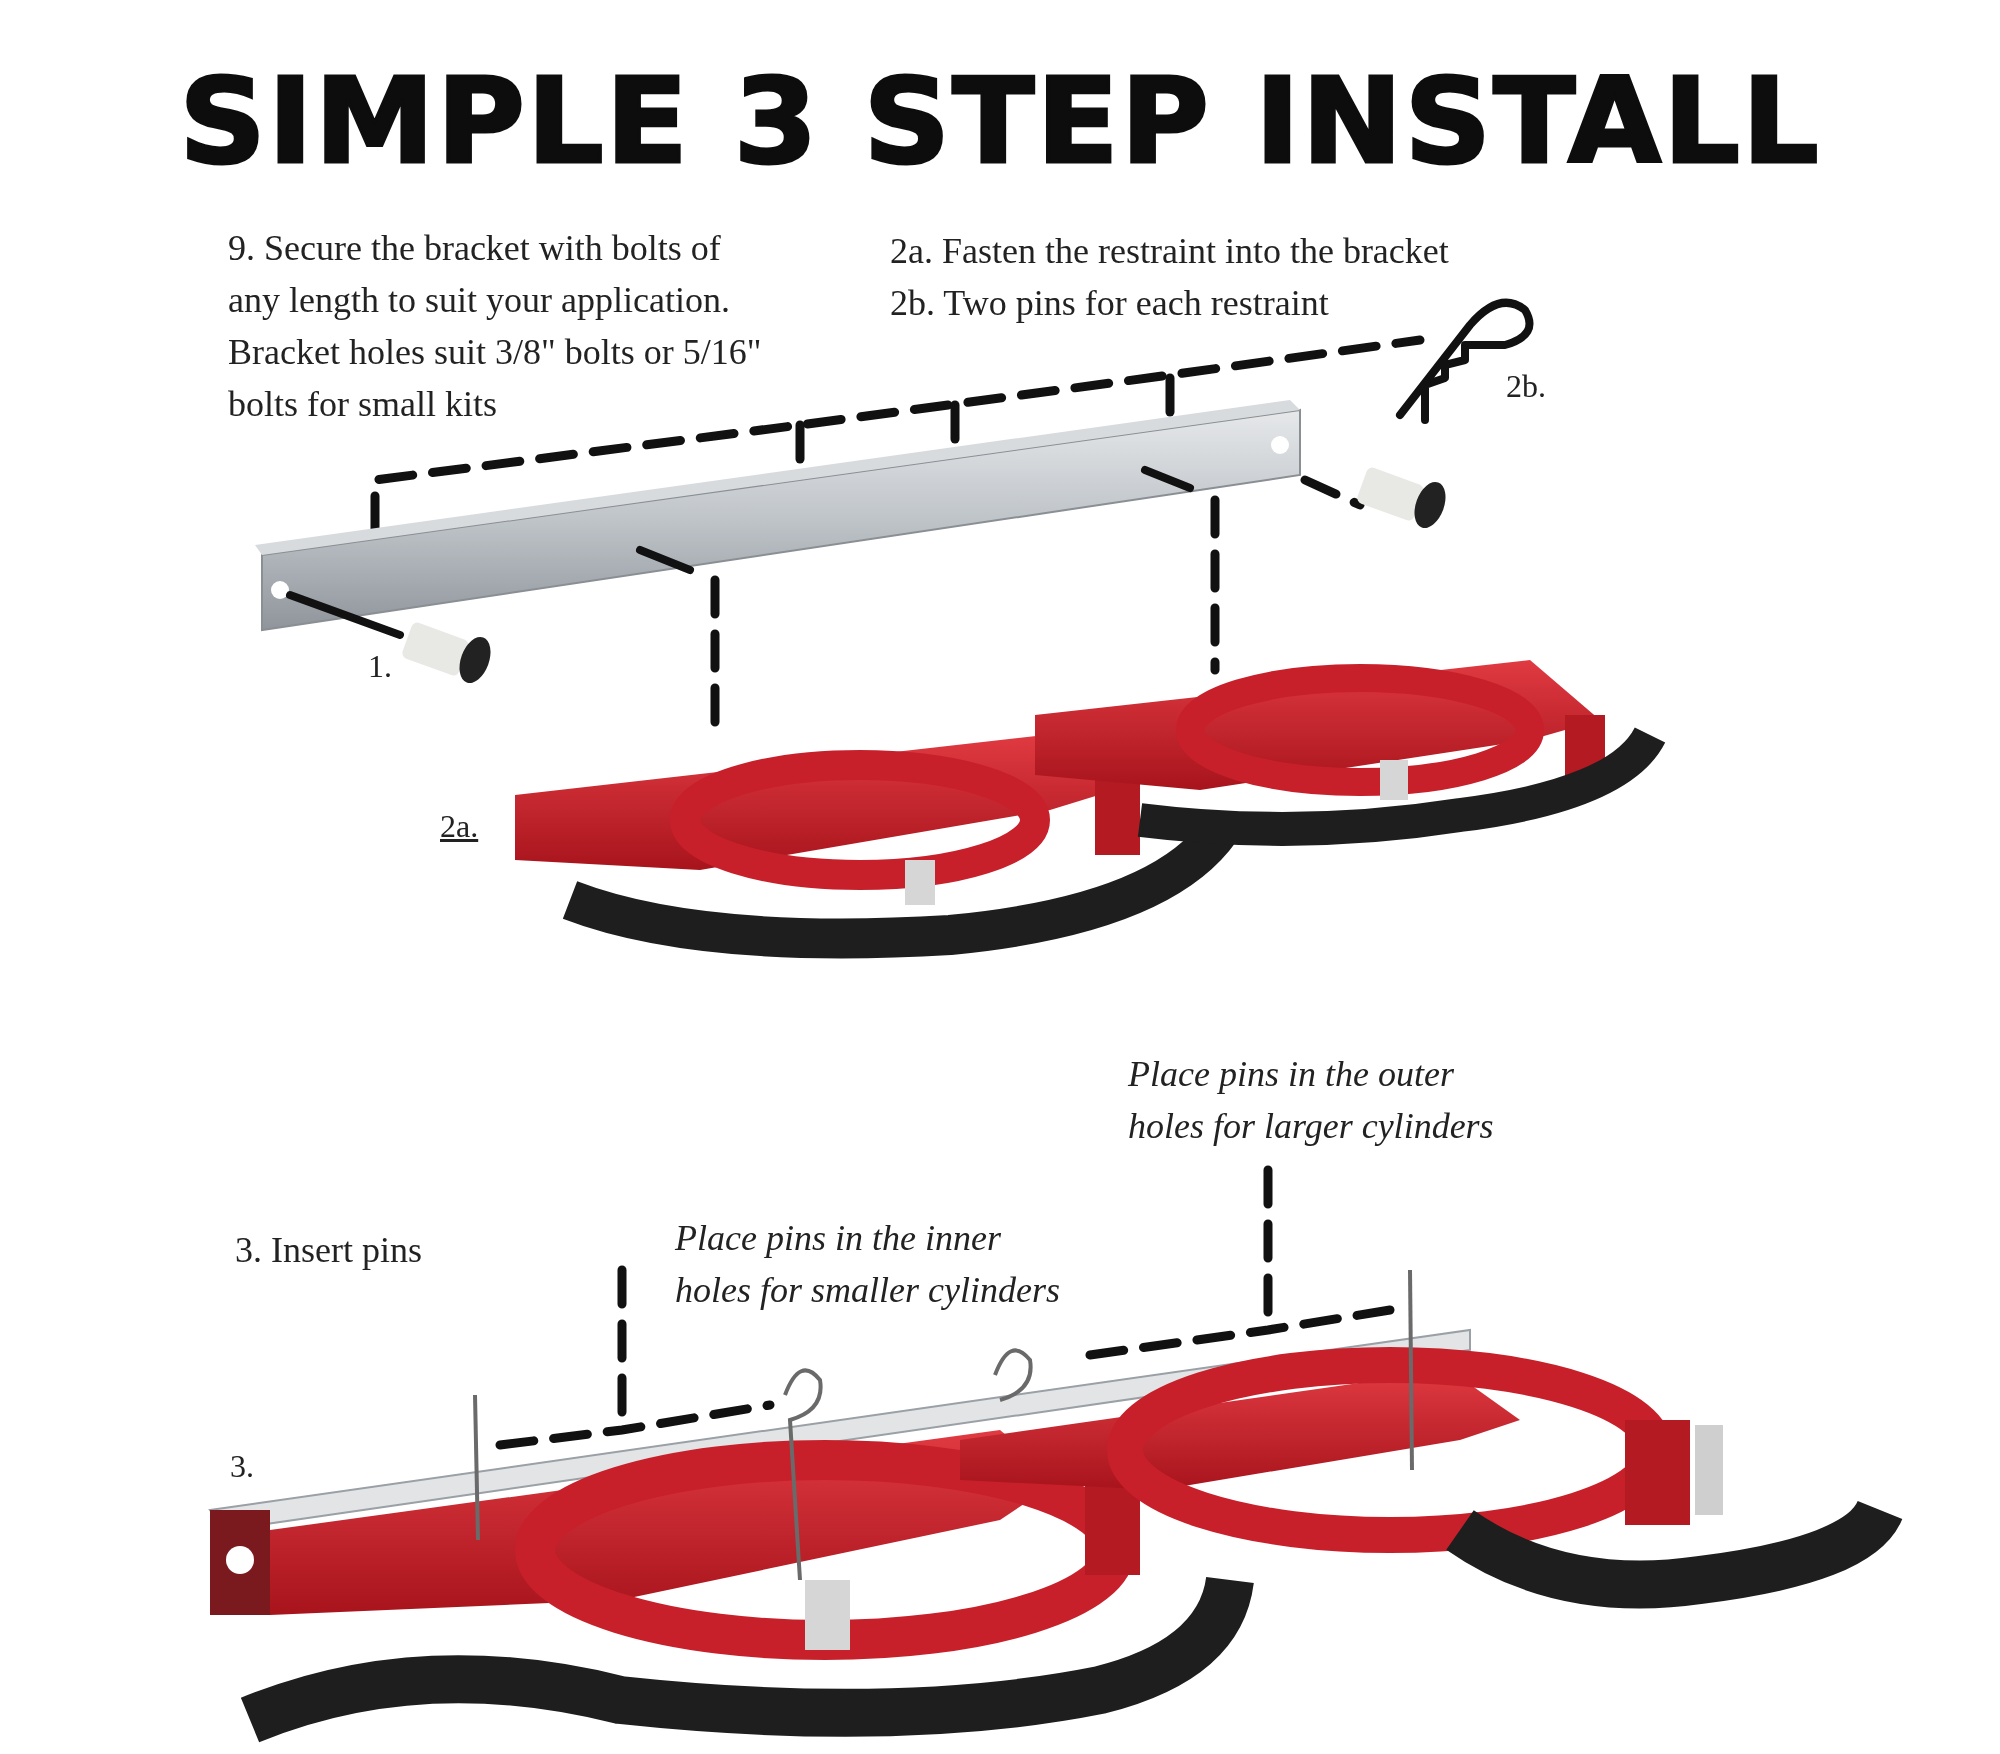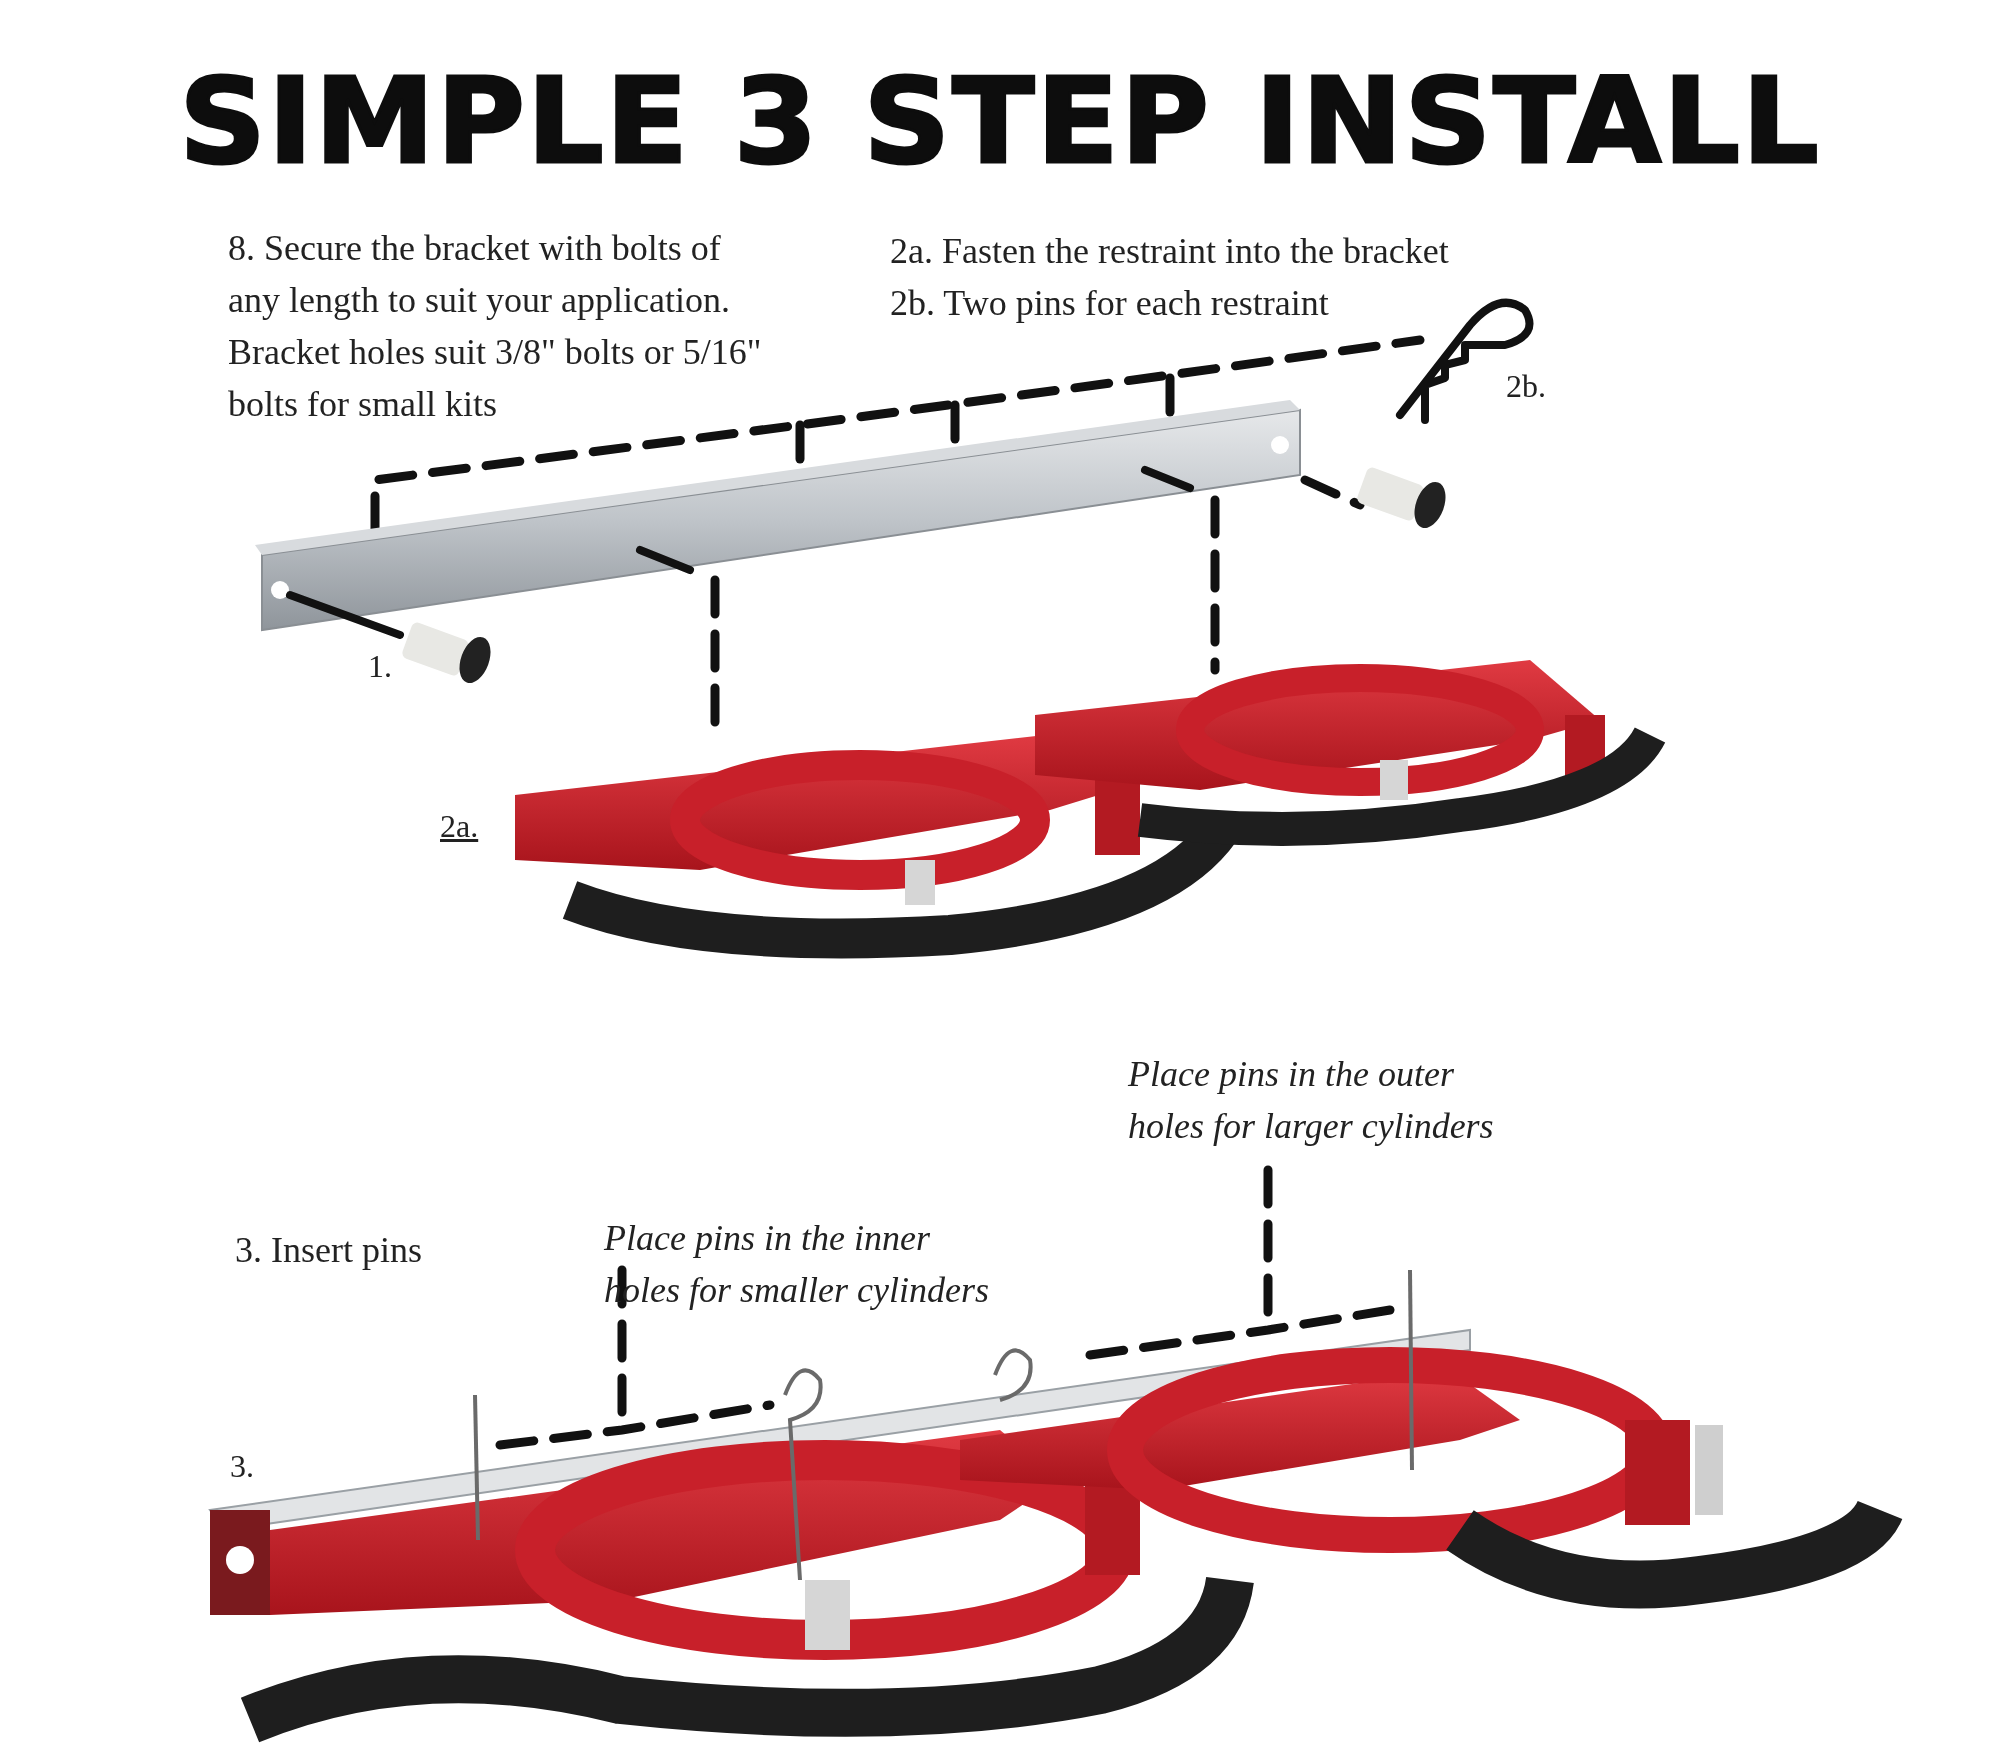--- a/index.html
+++ b/index.html
@@ -10,21 +10,21 @@
   .ital { font-style:italic; }
   .label { position:absolute; font-family:"Liberation Serif", serif; font-size:32px; color:#222; }
   svg.art { position:absolute; left:0; top:0; }
 </style>
 </head>
 <body>
 
 <div class="title">SIMPLE 3 STEP INSTALL</div>
 
 <div class="para" style="left:228px; top:222px;">
-  <div>8. Secure the bracket with bolts of</div>
+  <div>9. Secure the bracket with bolts of</div>
   <div>any length to suit your application.</div>
   <div>Bracket holes suit 3/8" bolts or 5/16"</div>
   <div>bolts for small kits</div>
 </div>
 
 <div class="para" style="left:890px; top:225px;">
   <div>2a. Fasten the restraint into the bracket</div>
   <div>2b. Two pins for each restraint</div>
 </div>
 
@@ -126,21 +126,21 @@
   </g>
 </svg>
 
 <div class="label" style="left:368px; top:648px;">1.</div>
 <div class="label" style="left:440px; top:808px;text-decoration:underline;">2a.</div>
 <div class="label" style="left:1480px; top:368px;margin-left:26px;">2b.</div>
 
 <div class="para" style="left:235px; top:1180px;margin-top:44px;">3. Insert pins</div>
 <div class="label" style="left:230px; top:1448px;">3.</div>
 
-<div class="para ital" style="left:604px; top:1212px;">
+<div class="para ital" style="left:675px; top:1212px;">
   <div>Place pins in the inner</div>
   <div>holes for smaller cylinders</div>
 </div>
 
 <div class="para ital" style="left:1128px; top:1048px;">
   <div>Place pins in the outer</div>
   <div>holes for larger cylinders</div>
 </div>
 
 </body></html>

